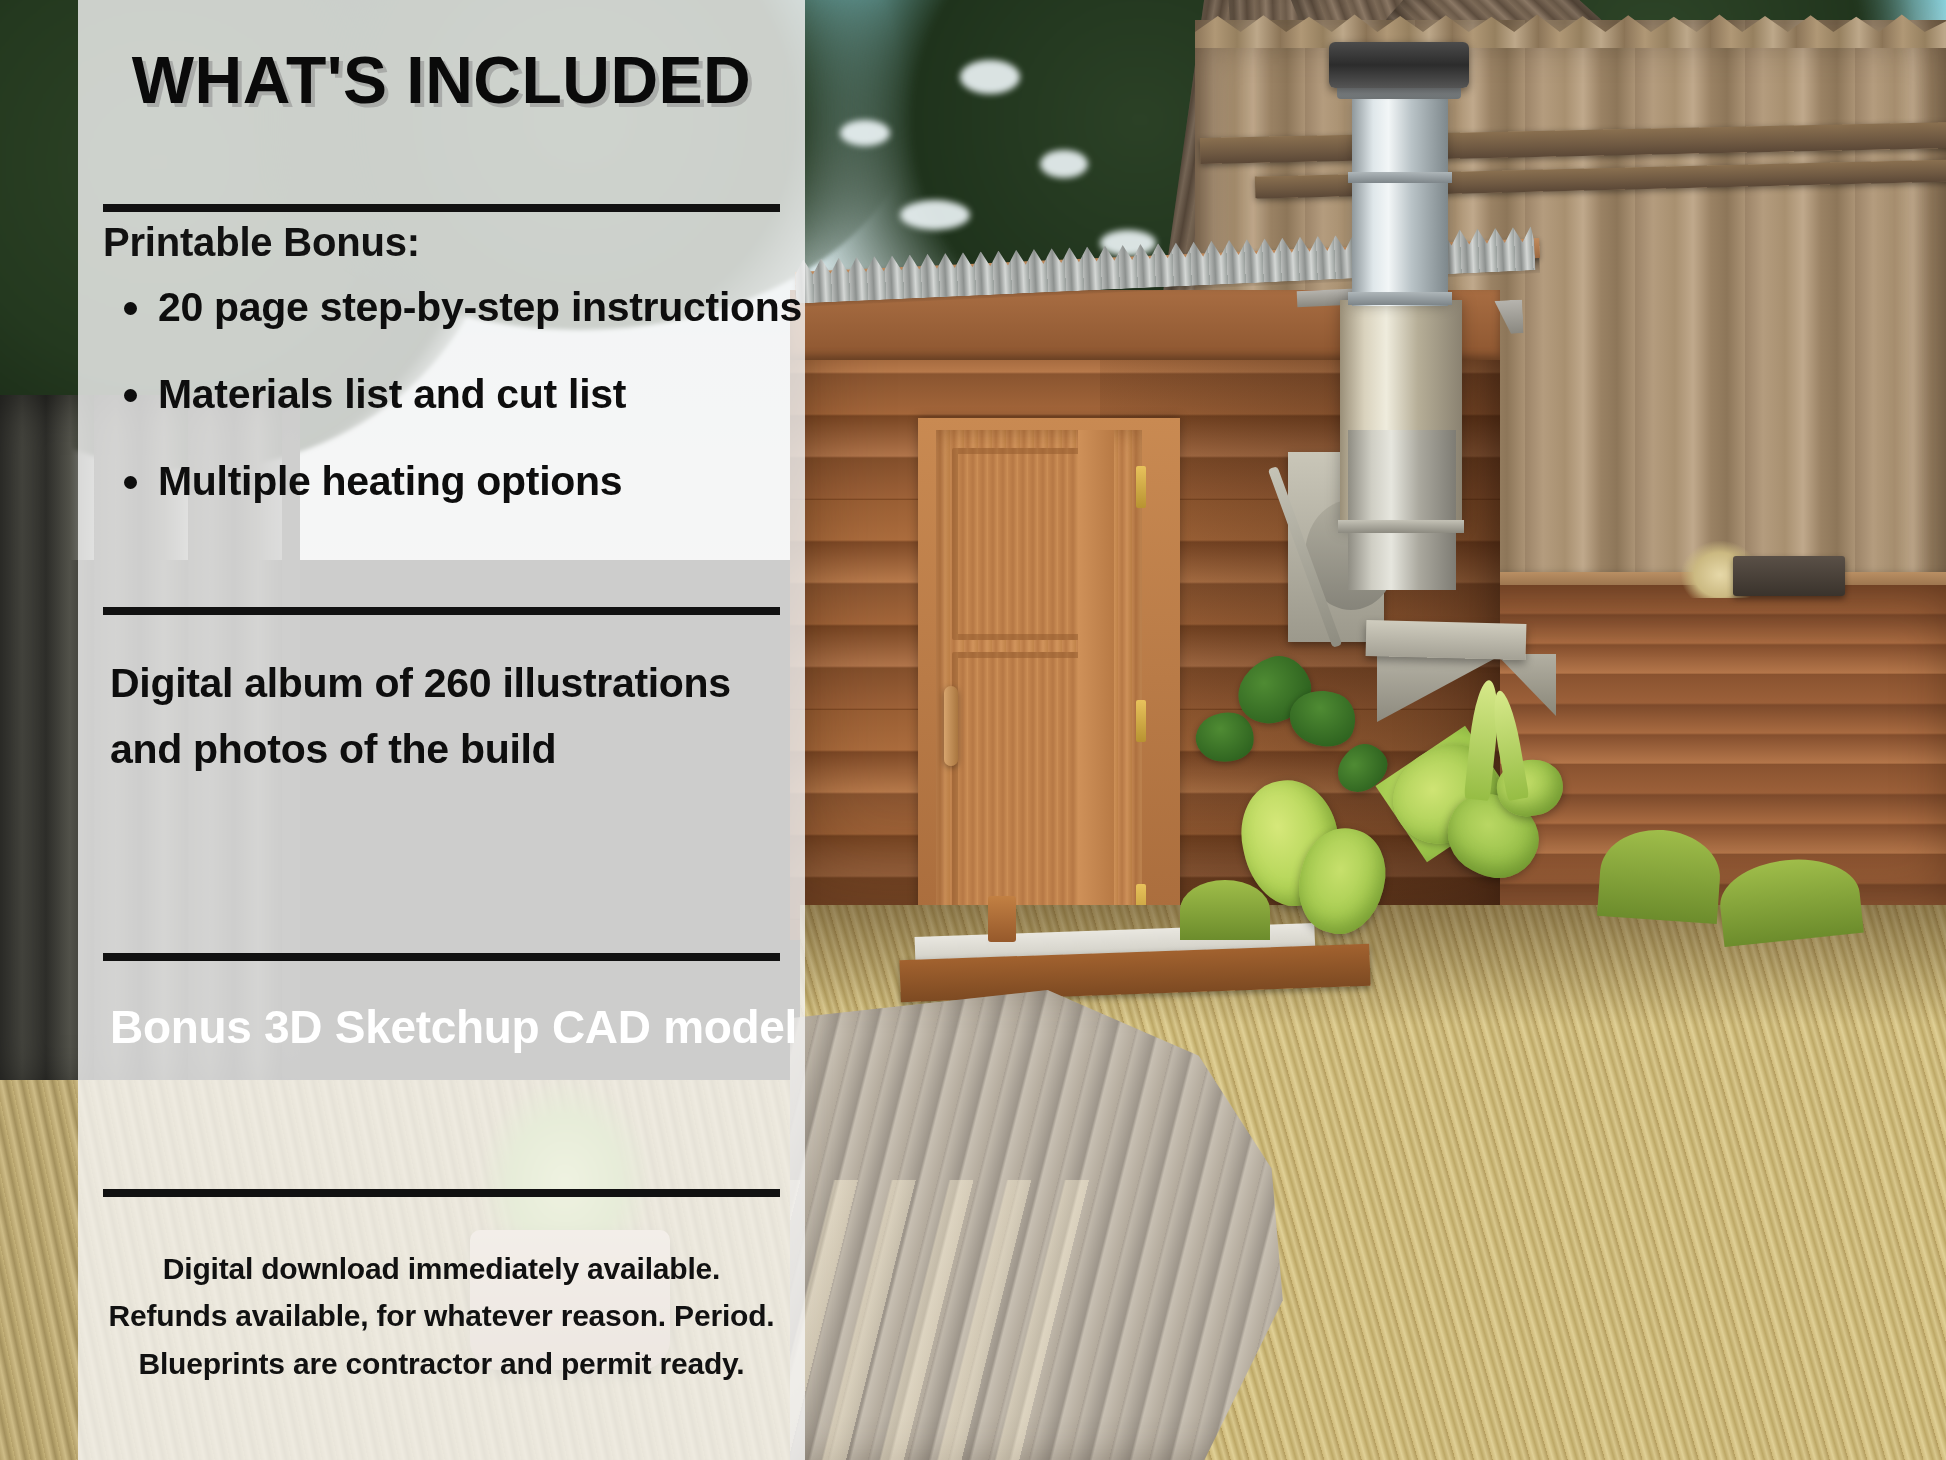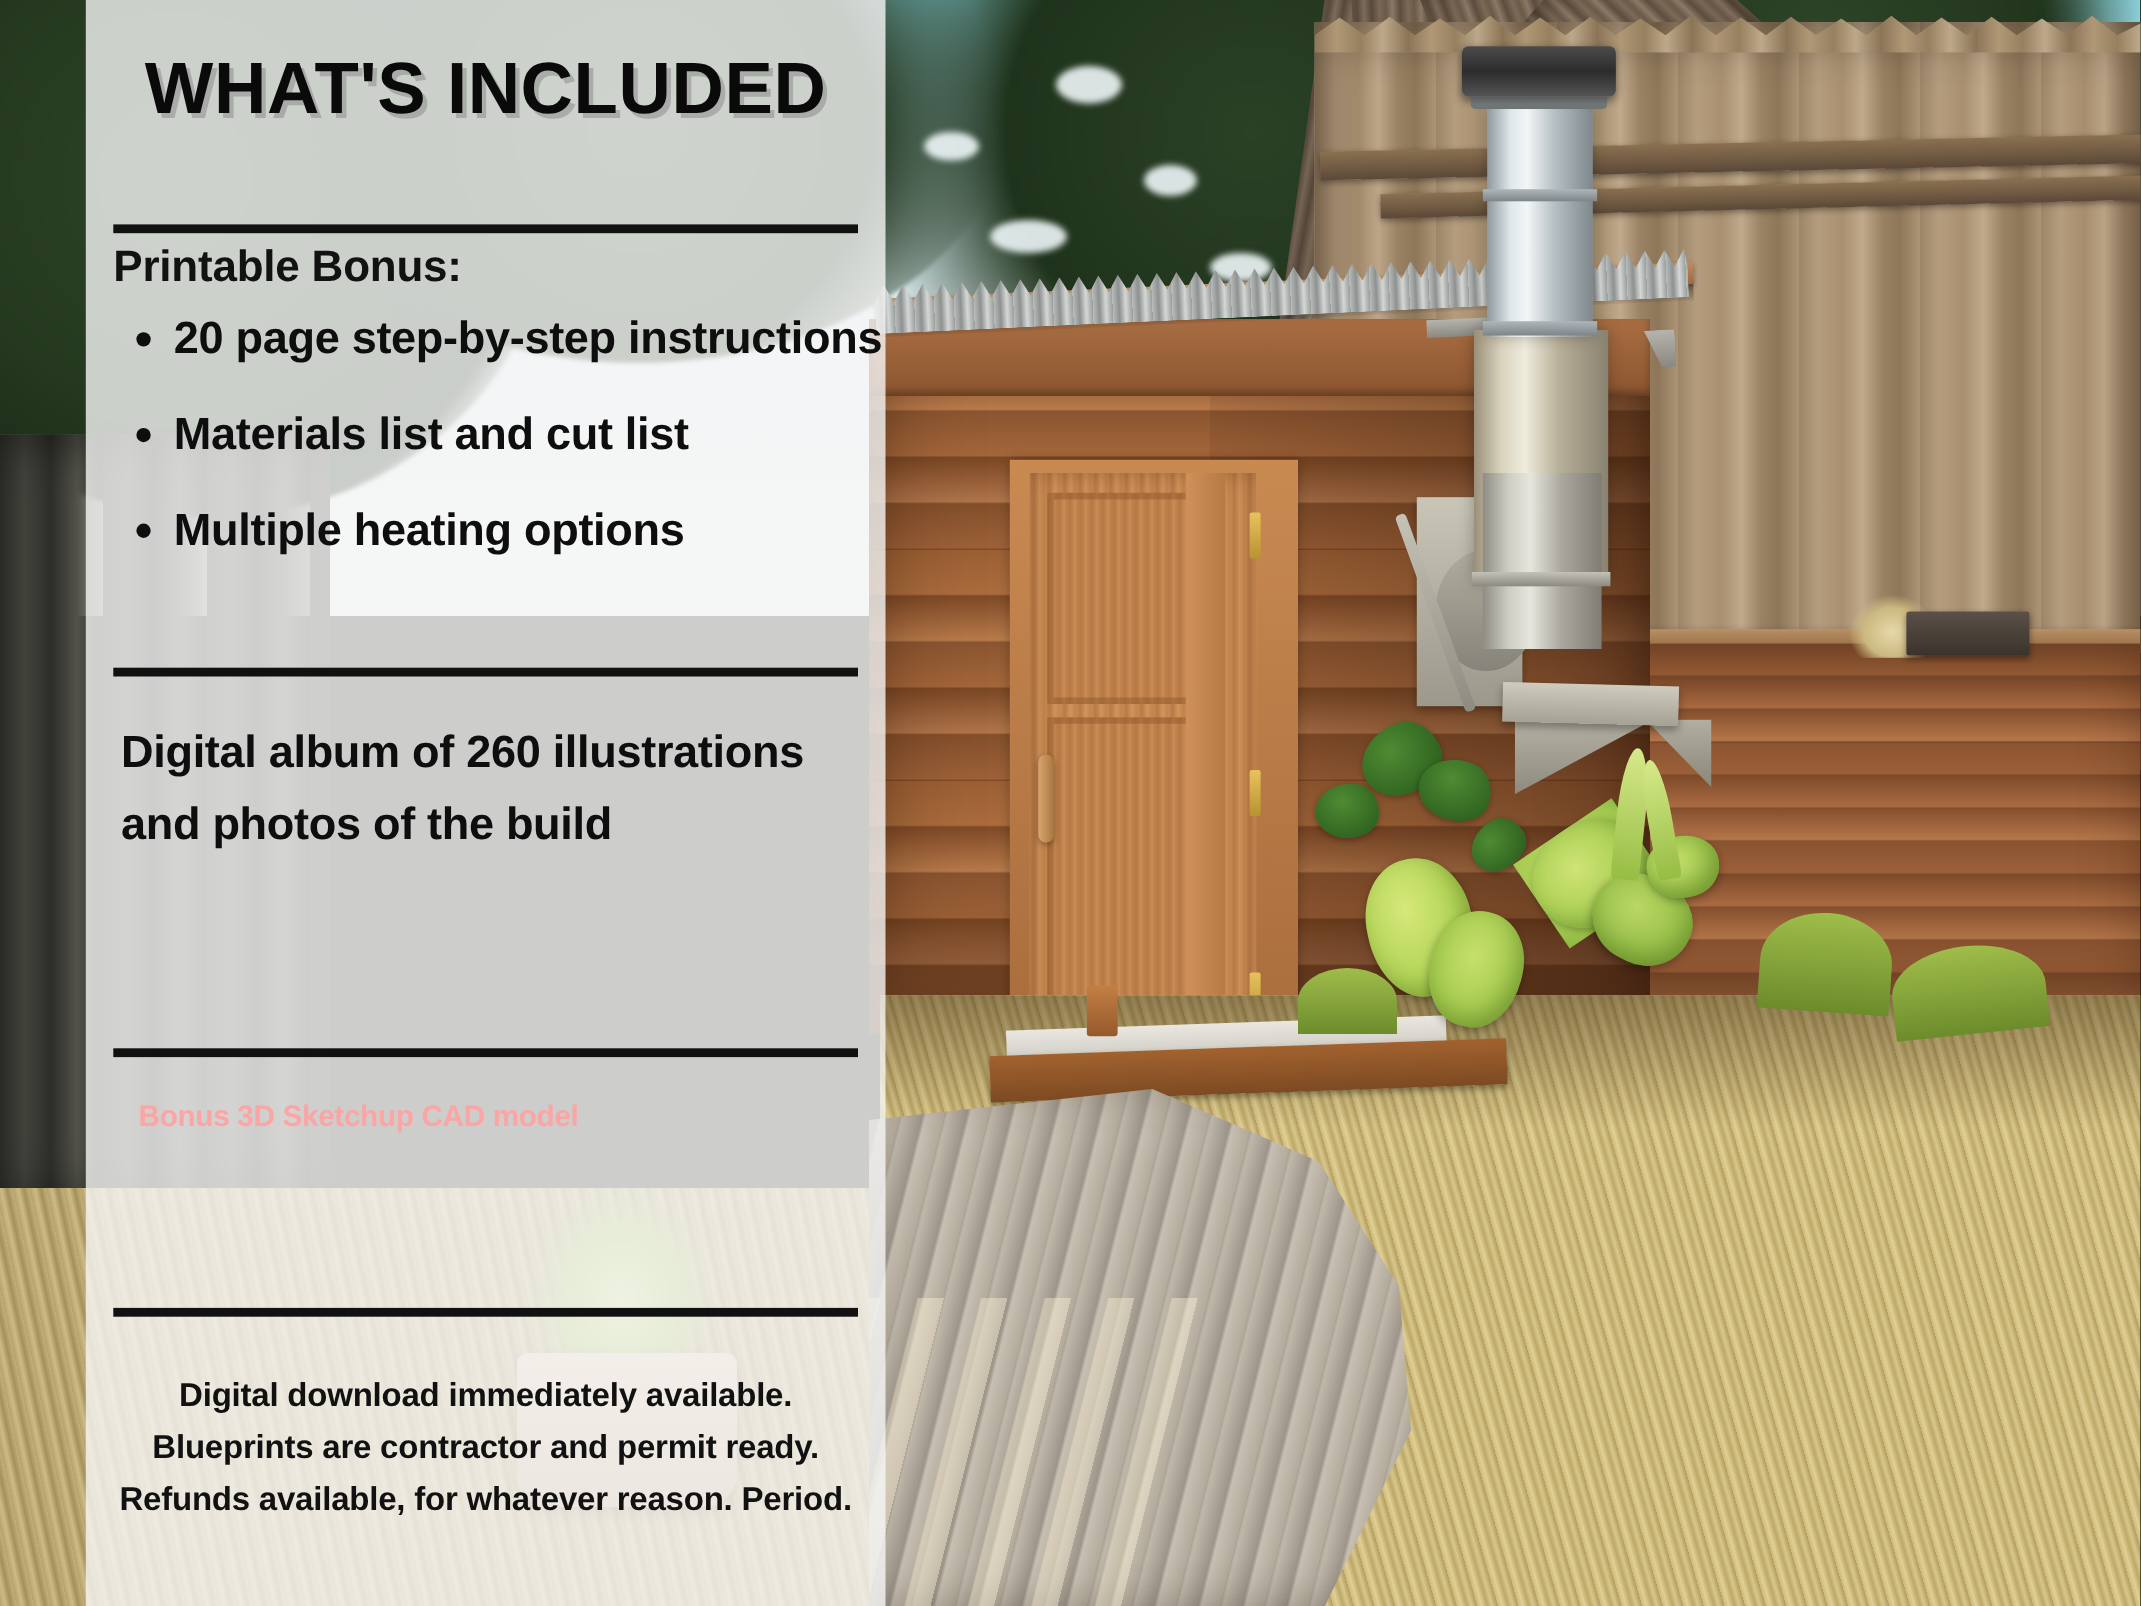--- a/index.html
+++ b/index.html
@@ -215,21 +215,21 @@
   .bullets{position:absolute;left:28px;top:286px;width:700px;list-style:none;margin:0;padding:0;}
   .bullets li{position:relative;padding-left:52px;margin:0 0 44px 0;
     font-size:41px;font-weight:700;color:#0e0e0e;letter-spacing:-.3px;line-height:1.05;}
   .bullets li::before{content:"";position:absolute;left:18px;top:16px;width:13px;height:13px;
     border-radius:50%;background:#0e0e0e;}
 
   .block2{position:absolute;left:32px;top:650px;width:700px;
     font-size:41px;font-weight:700;color:#0e0e0e;line-height:1.62;letter-spacing:-.3px;}
 
   .block3{position:absolute;left:32px;top:1000px;width:700px;
-    font-size:27px;font-weight:700;color:#fca5a5;letter-spacing:-.3px;margin-left:16px;}
+    font-size:46px;font-weight:700;color:#ffffff;letter-spacing:-.3px;}
 
   .finelines{position:absolute;left:0;top:1245px;width:727px;text-align:center;
     font-size:30px;font-weight:700;color:#111;line-height:1.58;letter-spacing:-.2px;}
 </style>
 </head>
 <body>
 
 <div class="stage">
 
   <div class="photo">
@@ -364,18 +364,18 @@
     </div>
 
     <div class="rule r3"></div>
 
     <div class="block3">Bonus 3D Sketchup CAD model</div>
 
     <div class="rule r4"></div>
 
     <div class="finelines">
       <div>Digital download immediately available.</div>
+      <div>Refunds available, for whatever reason. Period.</div>
       <div>Blueprints are contractor and permit ready.</div>
-      <div>Refunds available, for whatever reason. Period.</div>
     </div>
 
   </div>
 </div>
 
 </body></html>

